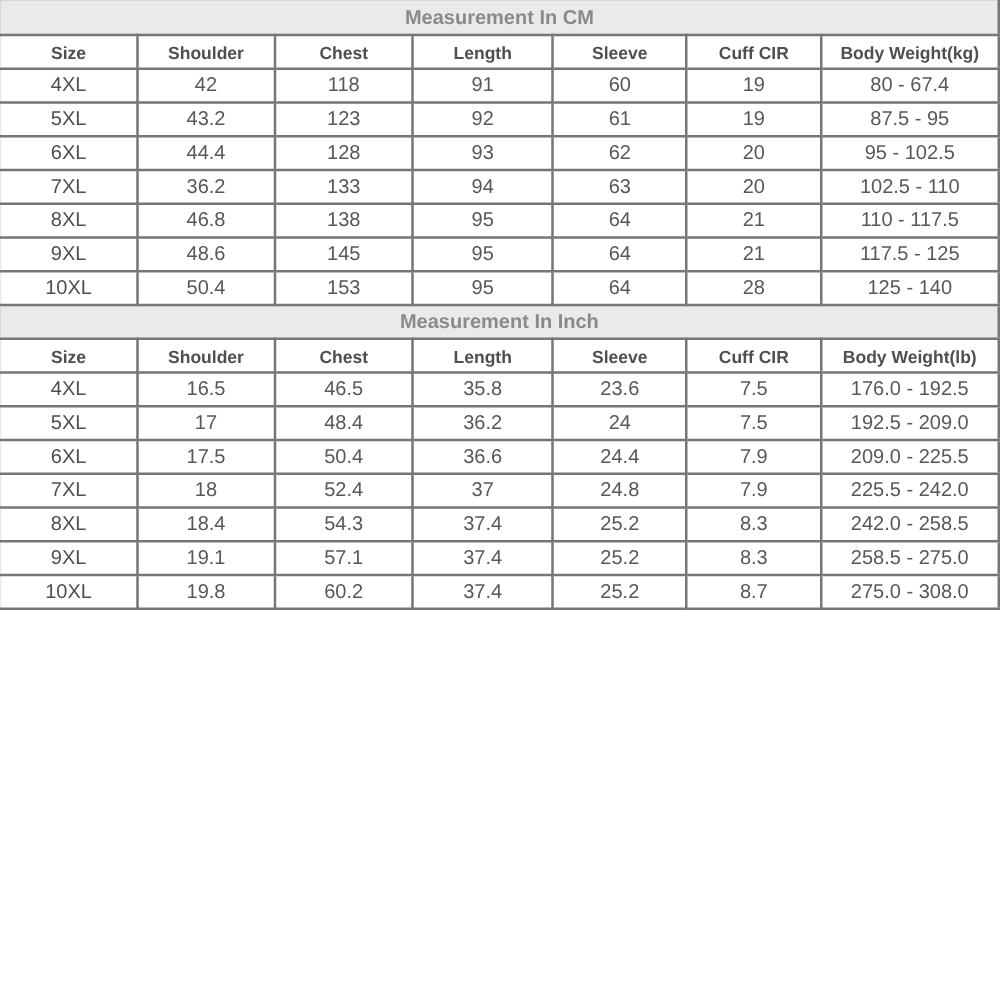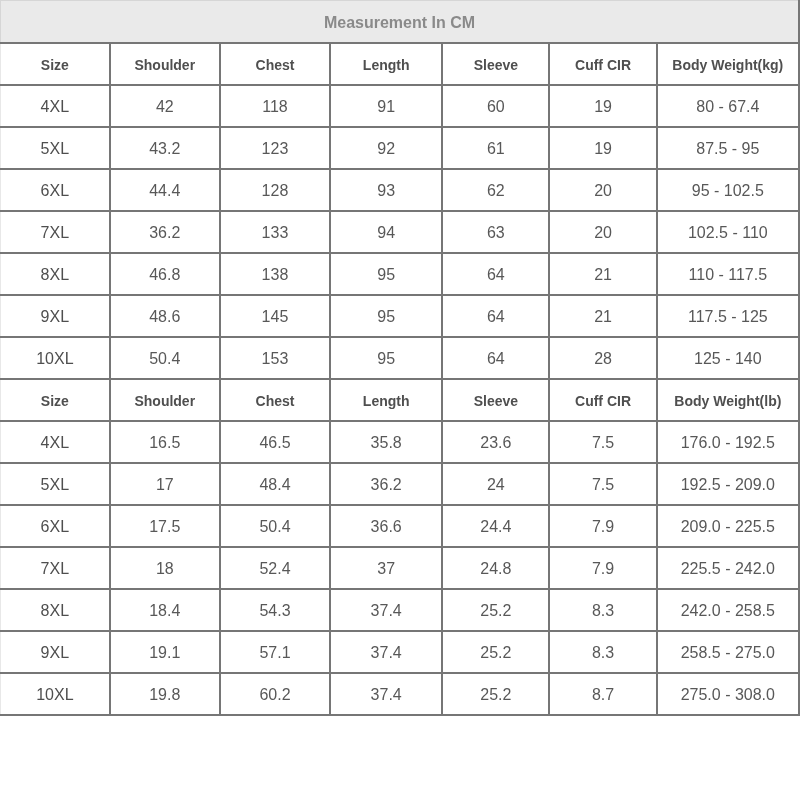--- a/index.html
+++ b/index.html
@@ -15,21 +15,21 @@
     filter: blur(0px);
   }
   table.size-chart {
     width: 800px;
     border-collapse: collapse;
     table-layout: fixed;
     box-sizing: border-box;
     border-left: 1px solid #e8e8e8;
     border-right: 2px solid #767676;
   }
-  table.size-chart tr { height: 42px; }
+  table.size-chart tr { height: 27px; }
 
   
   tr.title-band > td {
     background: #eaeaea;
     border: 1px solid #d6d6d6;
     border-bottom: 2px solid #767676;
     text-align: center;
     font-weight: bold;
     font-size: 16px;
     color: #8a8a8a;
@@ -149,20 +149,23 @@
         <td class="cell">50.4</td>
         <td class="cell">153</td>
         <td class="cell">95</td>
         <td class="cell">64</td>
         <td class="cell">28</td>
         <td class="cell">125 - 140</td>
       </tr>
     </tbody>
 
     <tbody>
+      <tr class="title-band">
+        <td colspan="7">Measurement In Inch</td>
+      </tr>
       <tr>
         <td class="col-head">Size</td>
         <td class="col-head">Shoulder</td>
         <td class="col-head">Chest</td>
         <td class="col-head">Length</td>
         <td class="col-head">Sleeve</td>
         <td class="col-head">Cuff CIR</td>
         <td class="col-head">Body Weight(lb)</td>
       </tr>
       <tr>

